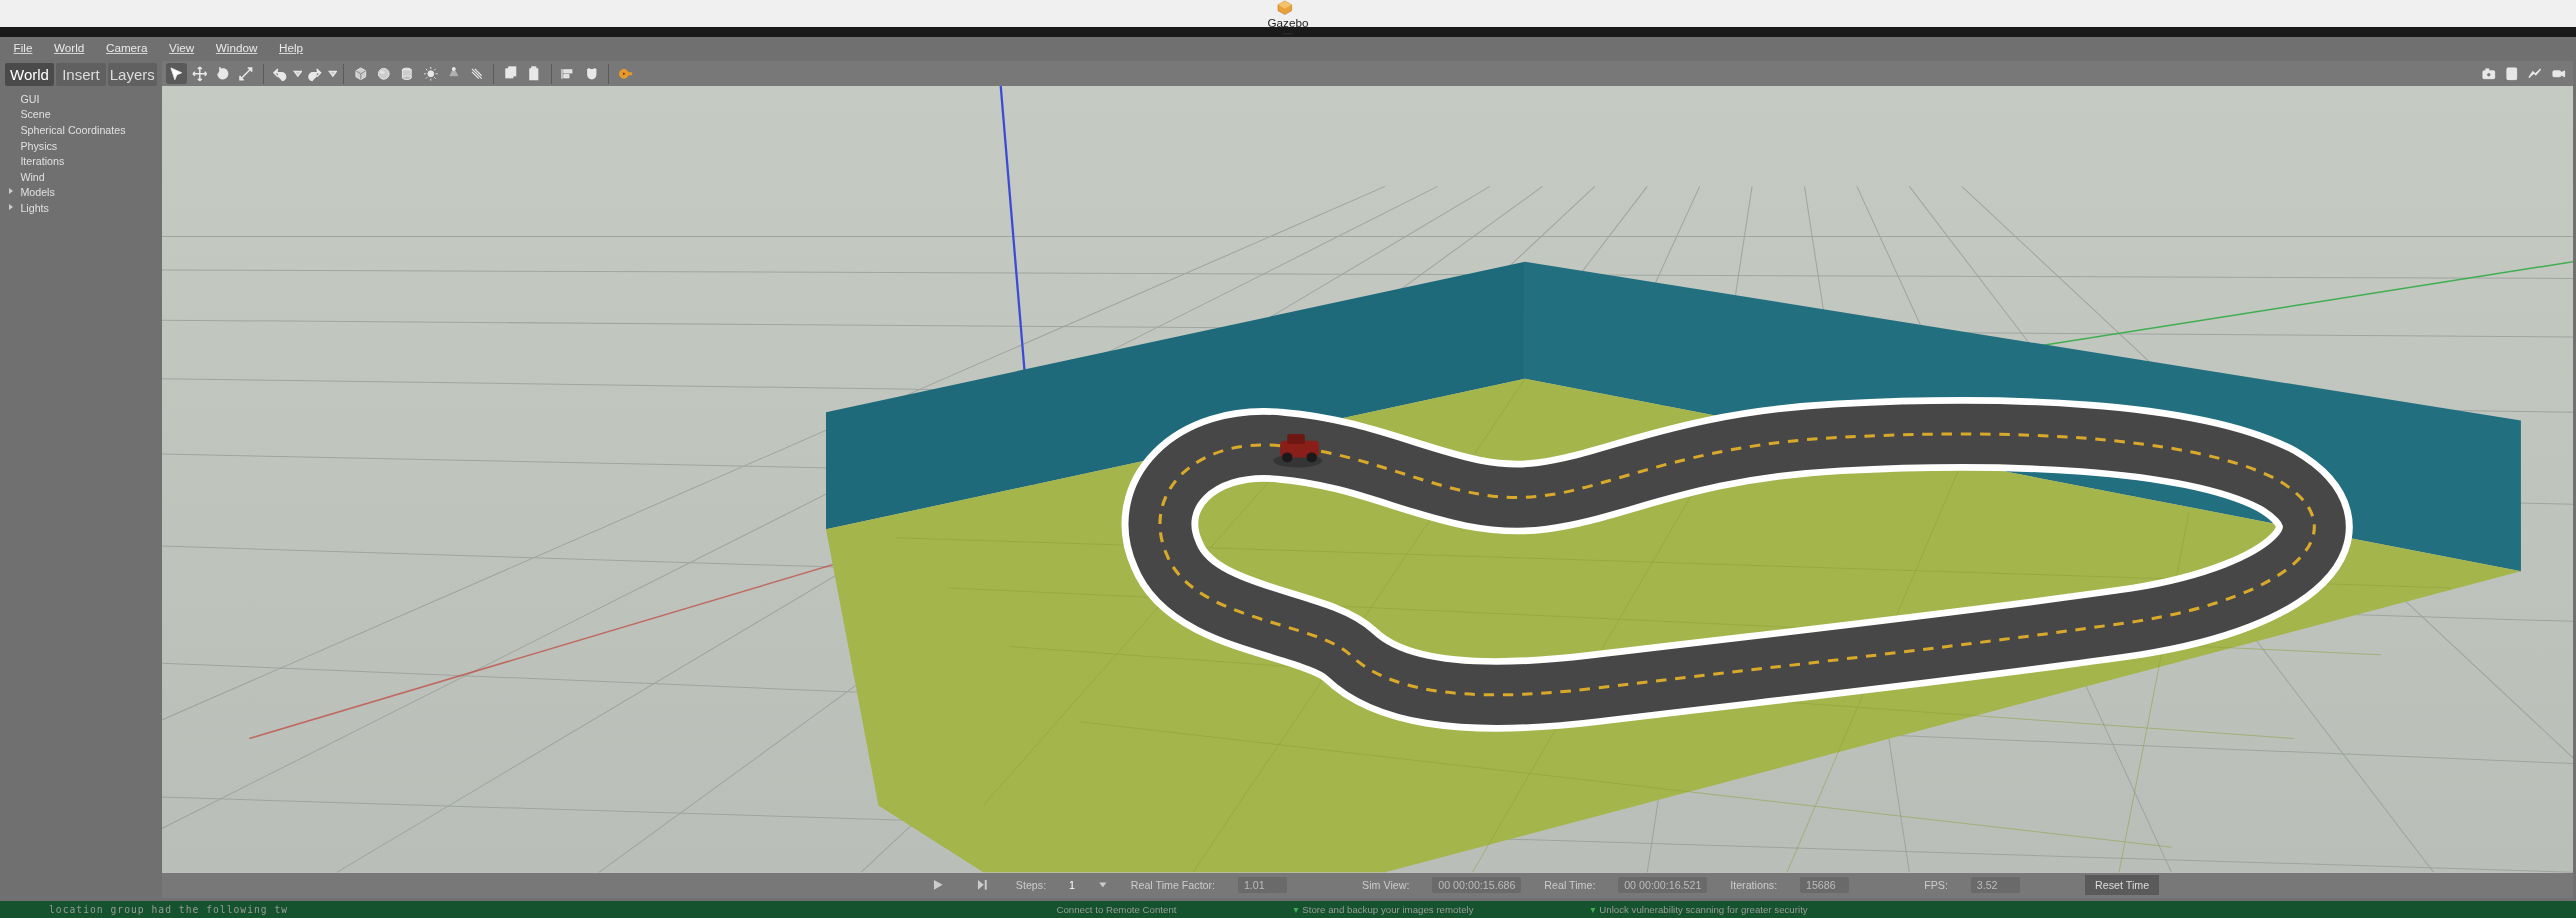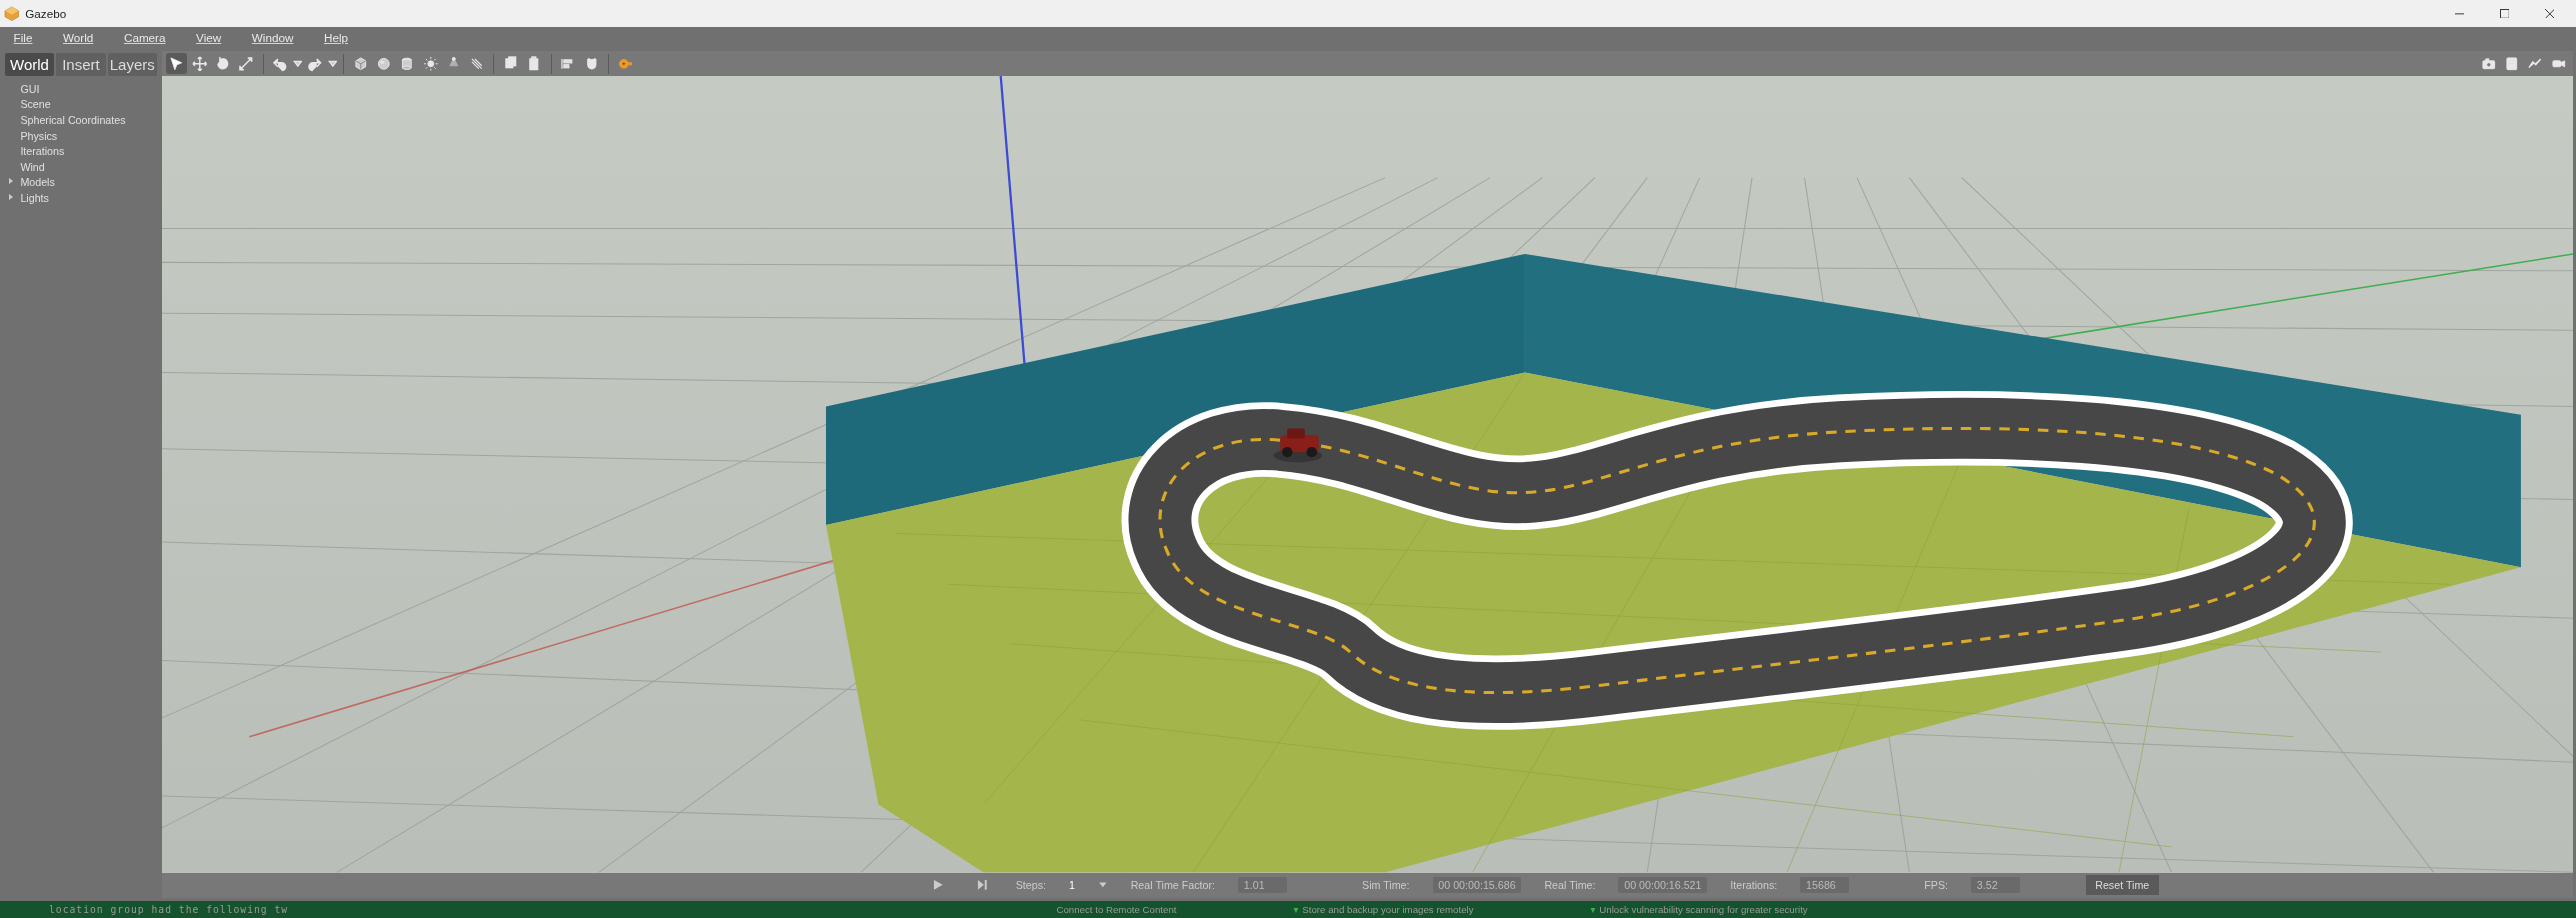--- a/index.html
+++ b/index.html
@@ -1,29 +1,29 @@
 <!DOCTYPE html>
 <html><head>
 <meta charset="utf-8">
 <style>
   * { box-sizing: border-box; margin: 0; padding: 0; font-family: "Segoe UI", Arial, sans-serif; }
   html, body { width: 100%; height: 100%; background: #1a1a1a; }
   body { display: flex; flex-direction: column; overflow: hidden; }
 
   
-  .titlebar { height: 27px; background: #f0f0f0; display: flex; align-items: center; padding: 0 3.9px; }
+  .titlebar { height: 27px; background: #f0f0f0; display: flex; align-items: center; padding: 0 3.9px; flex-direction: column; }
   .titlebar .app-icon { width: 15.6px; height: 15.6px; margin-right: 5.8px; display:inline-block;}
   .titlebar .app-icon svg { width:15.6px; height:15.6px;}
   .titlebar .title { font-size: 11.7px; color: #222; flex: 0 0 auto; }
   .titlebar .spacer { flex: 1; }
   .titlebar .winbtn { width: 45px; height: 27px; display:flex; align-items:center; justify-content:center; color:#333;}
   .titlebar .winbtn svg { width:9.7px; height:9.7px; stroke:currentColor; stroke-width:1;}
 
   
-  .menubar { height: 21.4px; background: #707070; display:flex; align-items:center; padding:0 5.8px; gap:15px;}
+  .menubar { height: 21.4px; background: #707070; display:flex; align-items:center; padding:0 5.8px; gap:6px;margin-top:10px;}
   .menubar .menu-item { color:#eaeaea; font-size:11.7px; padding:1.9px 7.8px; }
   .menubar .menu-item .ul { text-decoration: underline; text-decoration-color: rgba(255,255,255,.7);}
 
   
   .main { flex:1; display:flex; background:#707070; padding:2.9px; gap:2.9px; min-height:0;}
   .sidebar { width:156px; background:#707070; display:flex; flex-direction:column;}
   .tabs { display:flex; gap:1.9px; padding:1.9px;}
   .tab { flex:1; background:#606060; color:#ddd; font-size:15px; text-align:center; padding:2.9px 0; border-radius:1.9px;}
   .tab.active { background:#4a4a4a; color:#fff;}
   .tree { flex:0 0 auto; padding:3.9px 1.9px; background:#707070; max-height:156px;}
@@ -383,21 +383,21 @@
         <span class="lbl">Steps:</span>
         <span class="lbl" style="color:#fff">1</span>
         <span class="sbtn" style="width:9.7px">
             <svg viewBox="0 0 8 8">
               <path d="M1 2 L4 6 L7 2Z" fill="#ccc"></path>
             </svg>
           </span>
         <span class="lbl">Real Time Factor:</span>
         <span class="val">1.01</span>
         <span style="width:29px"></span>
-        <span class="lbl">Sim Time:</span>
+        <span class="lbl">Sim View:</span>
         <span class="val">00 00:00:15.686</span>
         <span class="lbl">Real Time:</span>
         <span class="val">00 00:00:16.521</span>
         <span class="lbl">Iterations:</span>
         <span class="val">15686</span>
         <span style="width:29px"></span>
         <span class="lbl">FPS:</span>
         <span class="val">3.52</span>
         <span style="width:19.5px"></span>
         <div class="reset">Reset Time</div>

